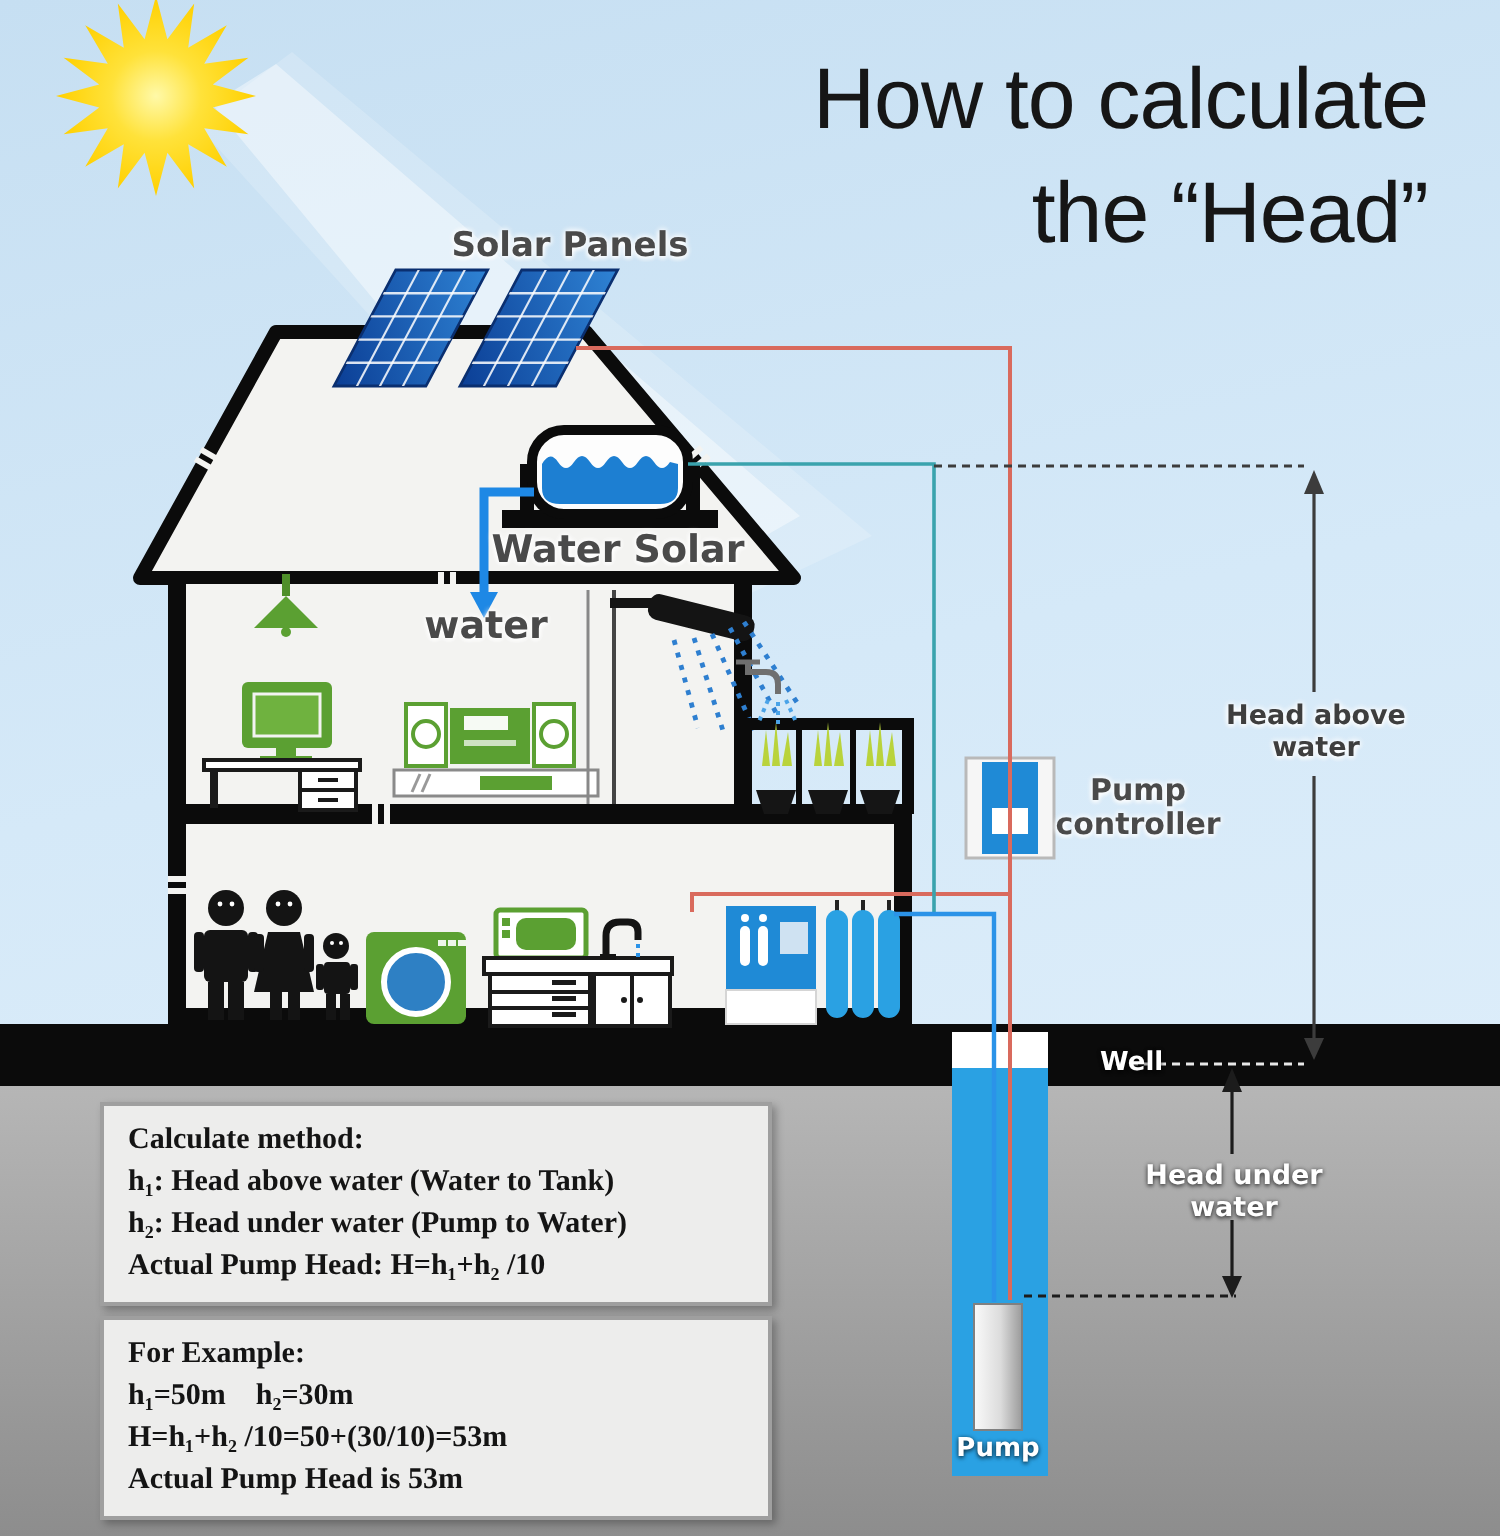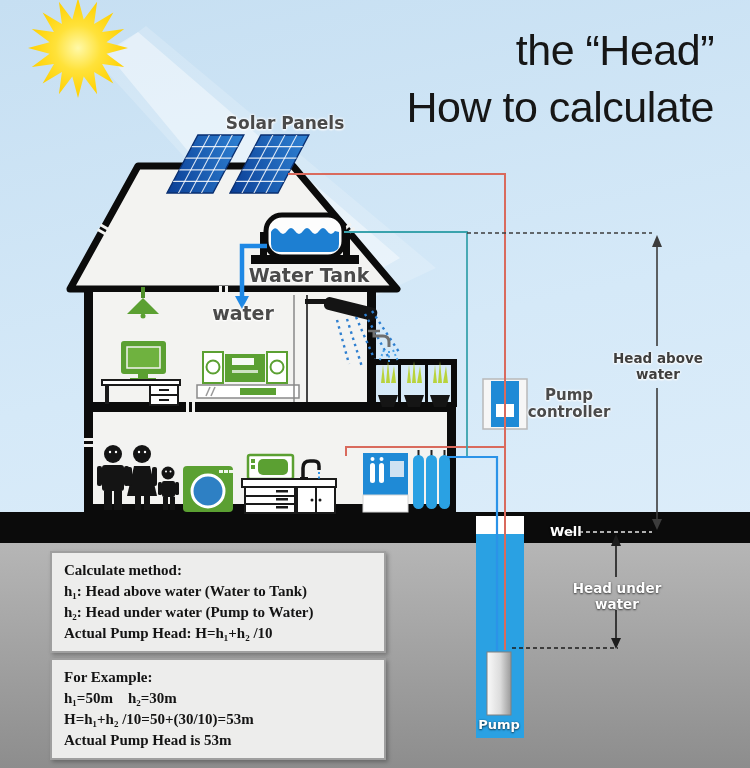--- a/index.html
+++ b/index.html
@@ -323,26 +323,26 @@
     <line x1="558" y1="532" x2="652" y2="532" stroke="#e8e8e8" stroke-width="1.4" stroke-dasharray="4,3"></line>
     <line x1="616" y1="539" x2="616" y2="577" stroke="#1c1c1c" stroke-width="1.6"></line>
     <line x1="616" y1="610" x2="616" y2="644" stroke="#1c1c1c" stroke-width="1.6"></line>
     <polygon points="616,534 611,546 621,546" fill="#1c1c1c"></polygon>
     <polygon points="616,649 611,638 621,638" fill="#1c1c1c"></polygon>
     <line x1="512" y1="648" x2="618" y2="648" stroke="#1c1c1c" stroke-width="1.4" stroke-dasharray="4,3"></line>
   </g>
 </svg>
 
 <div class="title">
+  <span style="display:block">How to calculate</span>
   <span style="display:block">the “Head”</span>
-  <span style="display:block">How to calculate</span>
 </div>
 
 <div class="lbl" style="left:285px;top:113px;font-size:17px;">Solar Panels</div>
-<div class="lbl" style="left:309px;top:264px;font-size:19px;">Water Tank</div>
+<div class="lbl" style="left:309px;top:264px;font-size:19px;">Water Solar</div>
 <div class="lbl" style="left:243px;top:302px;font-size:19px;">water</div>
 
 <div class="lbl" style="left:569px;top:387px;font-size:15px;line-height:17px;">
   <span style="display:block">Pump</span>
   <span style="display:block">controller</span>
 </div>
 
 <div class="lbl" style="left:658px;top:350px;font-size:13.5px;line-height:16px;color:#3e3e3e;">
   <span style="display:block">Head above</span>
   <span style="display:block">water</span>

